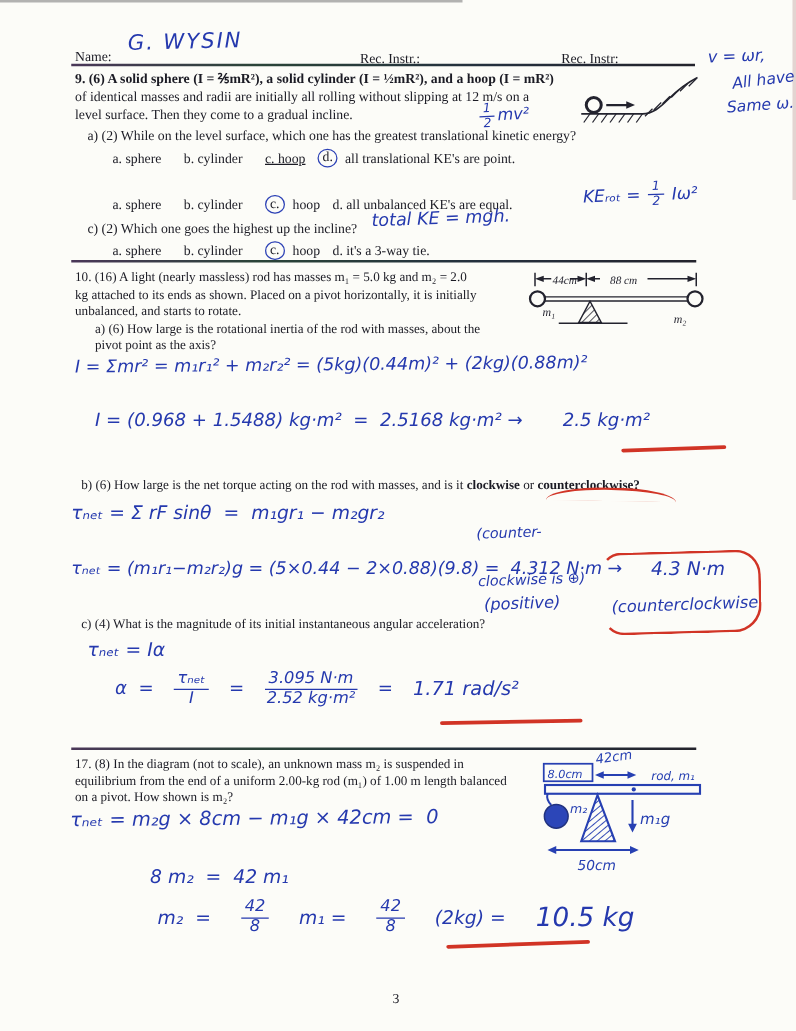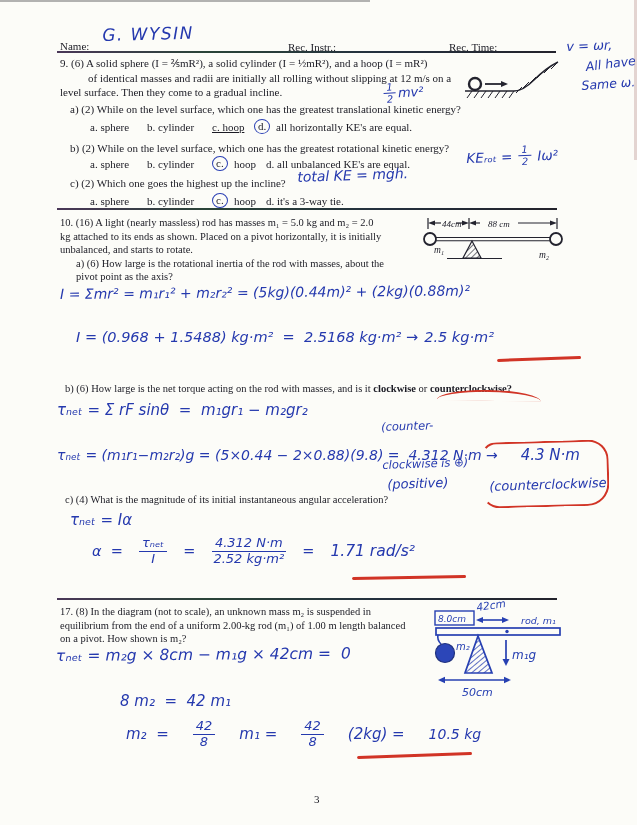--- a/index.html
+++ b/index.html
@@ -32,29 +32,29 @@
 <body>
 
 <div class="page">
 
   <div class="edge-top"></div>
   <div class="edge-right"></div>
 
   <div class="pt" style="left:60px;top:40px;">Name:</div>
   <div class="hw" style="left:102px;top:26px;font-size:17px;letter-spacing:1.5px;transform:rotate(-1.5deg);">G. WYSIN</div>
   <div class="pt" style="left:288px;top:41px;">Rec. Instr.:</div>
-  <div class="pt" style="left:449px;top:41px;">Rec. Time:</div>
+  <div class="pt" style="left:449px;top:41px;">Rec. Instr:</div>
   <div class="rule" style="left:57px;top:51px;width:499px;"></div>
 
   <div class="hw" style="left:566px;top:40px;font-size:13px;transform:rotate(-2deg);">v = ωr,</div>
   <div class="hw" style="left:585px;top:60px;font-size:12.5px;transform:rotate(-7deg);">All have</div>
   <div class="hw" style="left:581px;top:79px;font-size:12.5px;transform:rotate(-4deg);">Same ω.</div>
 
-  <div class="pt" style="left:60px;top:57px;">9. (6) A solid sphere (I = ⅖mR²), a solid cylinder (I = ½mR²), and a hoop (I = mR²)</div>
-  <div class="pt" style="left:60px;top:72px;margin-left:28px;">of identical masses and radii are initially all rolling without slipping at 12 m/s on a</div>
+  <div class="pt" style="left:60px;top:57px;font-weight:bold;">9. (6) A solid sphere (I = ⅖mR²), a solid cylinder (I = ½mR²), and a hoop (I = mR²)</div>
+  <div class="pt" style="left:60px;top:72px;">of identical masses and radii are initially all rolling without slipping at 12 m/s on a</div>
   <div class="pt" style="left:60px;top:86px;">level surface. Then they come to a gradual incline.</div>
 
   <div class="hwrow" style="left:383px;top:82px;font-size:13px;gap:2px;transform:rotate(-3deg);">
     <span class="frac" style="font-size:10px;"><span class="fnum">1</span><span class="fden">2</span></span>
     <span>mv²</span>
   </div>
 
   <svg style="position:absolute;left:462px;top:56px;" width="102" height="46" viewBox="0 0 102 46">
     <path d="M3 35 H52 C60 35 66 30 72 24 C80 16 88 10 96 6" fill="none" stroke="#23232e" stroke-width="1.4"></path>
     <g stroke="#23232e" stroke-width="1">
@@ -76,24 +76,23 @@
     <line x1="23" y1="28" x2="40" y2="28" stroke="#23232e" stroke-width="1.8"></line>
     <polygon points="46,28 39,25 39,31" fill="#23232e"></polygon>
   </svg>
 
   <div class="pt" style="left:70px;top:103px;">a) (2) While on the level surface, which one has the greatest translational kinetic energy?</div>
   <div class="choices" style="left:90px;top:121px;width:460px;height:16px;">
     <span class="ch" style="left:0;">a. sphere</span>
     <span class="ch" style="left:57px;">b. cylinder</span>
     <span class="ch" style="left:122px;text-decoration:underline;">c. hoop</span>
     <span class="ch circ" style="left:164px;top:-2px;">d.</span>
-    <span class="ch" style="left:186px;">all horizontally KE's are equal.</span>
-  </div>
-
-  <div class="pt" style="left:70px;top:142px;">b) (2) While on the level surface, which one has the greatest rotational kinetic energy?</div>
+    <span class="ch" style="left:186px;">all translational KE's are point.</span>
+  </div>
+
   <div class="hwrow" style="left:466px;top:146px;font-size:13.5px;gap:2px;transform:rotate(-2deg);">
     <span>KEᵣₒₜ = </span>
     <span class="frac" style="font-size:10px;"><span class="fnum">1</span><span class="fden">2</span></span>
     <span> Iω²</span>
   </div>
   <div class="choices" style="left:90px;top:158px;width:460px;height:16px;">
     <span class="ch" style="left:0;">a. sphere</span>
     <span class="ch" style="left:57px;">b. cylinder</span>
     <span class="ch circ" style="left:122px;top:-2px;">c.</span>
     <span class="ch" style="left:144px;">hoop</span>
@@ -149,21 +148,21 @@
     <polygon points="52,23 43,40 61,40" fill="url(#hatchD)" stroke="#23232e" stroke-width="1.2"></polygon>
     <line x1="27" y1="40.5" x2="82" y2="40.5" stroke="#23232e" stroke-width="1.2"></line>
     <text x="14" y="35" font-size="9.5" font-style="italic" fill="#23232e">m₁</text>
     <text x="119" y="40" font-size="9.5" font-style="italic" fill="#23232e">m₂</text>
   </svg>
 
   <div class="pt pt-sm" style="left:76px;top:257px;">a) (6) How large is the rotational inertia of the rod with masses, about the</div>
   <div class="pt pt-sm" style="left:76px;top:270px;">pivot point as the axis?</div>
 
   <div class="hw" style="left:60px;top:287px;font-size:14px;transform:rotate(-0.5deg);">I = Σmr² = m₁r₁² + m₂r₂² = (5kg)(0.44m)² + (2kg)(0.88m)²</div>
-  <div class="hwrow" style="left:76px;top:329px;font-size:14.5px;gap:6px;">
+  <div class="hwrow" style="left:76px;top:329px;font-size:14.5px;gap:32px;">
     <span>I = (0.968 + 1.5488) kg·m²  =  2.5168 kg·m² →</span>
     <span>2.5 kg·m²</span>
   </div>
   <div class="red-line" style="left:497px;top:359px;width:84px;transform:rotate(-2deg);"></div>
 
   <div class="pt pt-sm" style="left:65px;top:382px;"><span>b) (6) How large is the net torque acting on the rod with masses, and is it </span><span class="bold">clockwise</span><span> or </span><span class="bold">counterclockwise?</span></div>
   <div class="red-arc" style="left:437px;top:389px;width:104px;height:9px;transform:rotate(1deg);"></div>
 
   <div class="hw" style="left:57px;top:402px;font-size:15px;">τₙₑₜ = Σ rF sinθ  =  m₁gr₁ − m₂gr₂</div>
   <div class="hw" style="left:380px;top:396px;font-size:11.5px;transform:rotate(-2deg);">
@@ -178,21 +177,21 @@
   <div class="hw" style="left:387px;top:478px;font-size:13px;transform:rotate(-2deg);">(positive)</div>
   <div class="hw" style="left:489px;top:480px;font-size:13px;transform:rotate(-2deg);">(counterclockwise</div>
   <div class="red-blob" style="left:481px;top:441px;width:124px;height:62px;"></div>
 
   <div class="pt pt-sm" style="left:65px;top:493px;">c) (4) What is the magnitude of its initial instantaneous angular acceleration?</div>
   <div class="hw" style="left:70px;top:512px;font-size:15px;">τₙₑₜ = Iα</div>
   <div class="hwrow" style="left:92px;top:536px;font-size:14.5px;gap:16px;">
     <span>α  =</span>
     <span class="frac" style="font-size:13px;text-align:center;"><span class="fnum">τₙₑₜ</span><span class="fden">I</span></span>
     <span>=</span>
-    <span class="frac" style="font-size:13px;"><span class="fnum">4.312 N·m</span><span class="fden">2.52 kg·m²</span></span>
+    <span class="frac" style="font-size:13px;"><span class="fnum">3.095 N·m</span><span class="fden">2.52 kg·m²</span></span>
     <span>=</span>
     <span style="font-size:15.5px;">1.71 rad/s²</span>
   </div>
   <div class="red-line" style="left:352px;top:577px;width:114px;transform:rotate(-1deg);"></div>
 
   <div class="rule" style="left:57px;top:598px;width:500px;"></div>
 
   <div class="pt pt-sm" style="left:60px;top:605px;">17. (8) In the diagram (not to scale), an unknown mass m₂ is suspended in</div>
   <div class="pt pt-sm" style="left:60px;top:619px;">equilibrium from the end of a uniform 2.00-kg rod (m₁) of 1.00 m length balanced</div>
   <div class="pt pt-sm" style="left:60px;top:632px;">on a pivot. How shown is m₂?</div>
@@ -221,19 +220,19 @@
   </svg>
 
   <div class="hw" style="left:56px;top:648px;font-size:15.5px;transform:rotate(-0.5deg);">τₙₑₜ = m₂g × 8cm − m₁g × 42cm =  0</div>
   <div class="hw" style="left:120px;top:693px;font-size:15px;">8 m₂  =  42 m₁</div>
   <div class="hwrow" style="left:126px;top:719px;font-size:15px;gap:24px;">
     <span>m₂  =</span>
     <span class="frac" style="font-size:13px;"><span class="fnum">42</span><span class="fden">8</span></span>
     <span>m₁ =</span>
     <span class="frac" style="font-size:13px;"><span class="fnum">42</span><span class="fden">8</span></span>
     <span>(2kg) =</span>
-    <span style="font-size:14px;">10.5 kg</span>
+    <span style="font-size:21px;">10.5 kg</span>
   </div>
   <div class="red-line" style="left:357px;top:756px;width:115px;transform:rotate(-2deg);"></div>
 
   <div class="pt" style="left:314px;top:793px;font-size:11px;">3</div>
 
 </div>
 
 </body></html>

